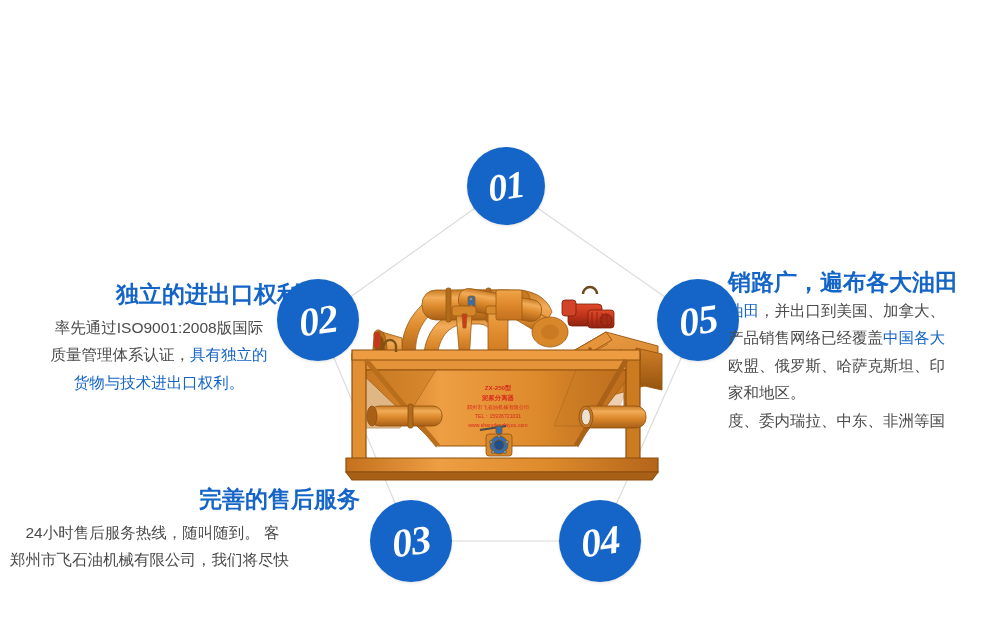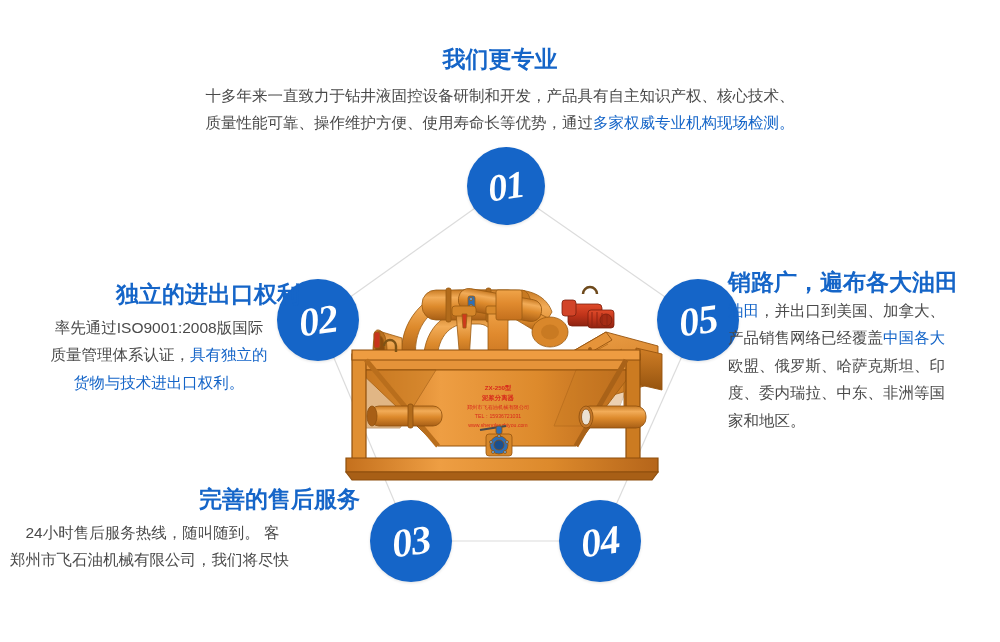--- a/index.html
+++ b/index.html
@@ -307,29 +307,20 @@
   <div class="num-circle" id="circle-03">
     <span class="num">03</span>
   </div>
   <div class="num-circle" id="circle-04">
     <span class="num">04</span>
   </div>
   <div class="num-circle" id="circle-05">
     <span class="num">05</span>
   </div>
 
-  <div class="block" id="block-top">
-    <div class="heading">我们更专业</div>
-    <div class="body">
-      <div><span>十多年来一直致力于钻井液固控设备研制和开发，产品具有自主知识产权、核心技术、</span></div>
-      <div>
-        <span>质量性能可靠、操作维护方便、使用寿命长等优势，通过</span><span class="hl">多家权威专业机构现场检测。</span>
-      </div>
-    </div>
-  </div>
 
   <div class="block" id="block-left-upper">
     <div class="heading">独立的进出口权利</div>
     <div class="body">
       <div><span>率先通过ISO9001:2008版国际</span></div>
       <div>
         <span>质量管理体系认证，</span><span class="hl">具有独立的</span>
       </div>
       <div><span class="hl">货物与技术进出口权利。</span></div>
     </div>
@@ -346,19 +337,19 @@
   <div class="block" id="block-right-upper">
     <div class="heading">销路广，遍布各大油田</div>
     <div class="body">
       <div>
         <span class="hl">油田</span><span>，并出口到美国、加拿大、</span>
       </div>
       <div>
         <span>产品销售网络已经覆盖</span><span class="hl">中国各大</span>
       </div>
       <div><span>欧盟、俄罗斯、哈萨克斯坦、印</span></div>
+      <div><span>家和地区。</span></div>
       <div><span>度、委内瑞拉、中东、非洲等国</span></div>
-      <div><span>家和地区。</span></div>
     </div>
   </div>
 
 
 </div>
 
 </body></html>

